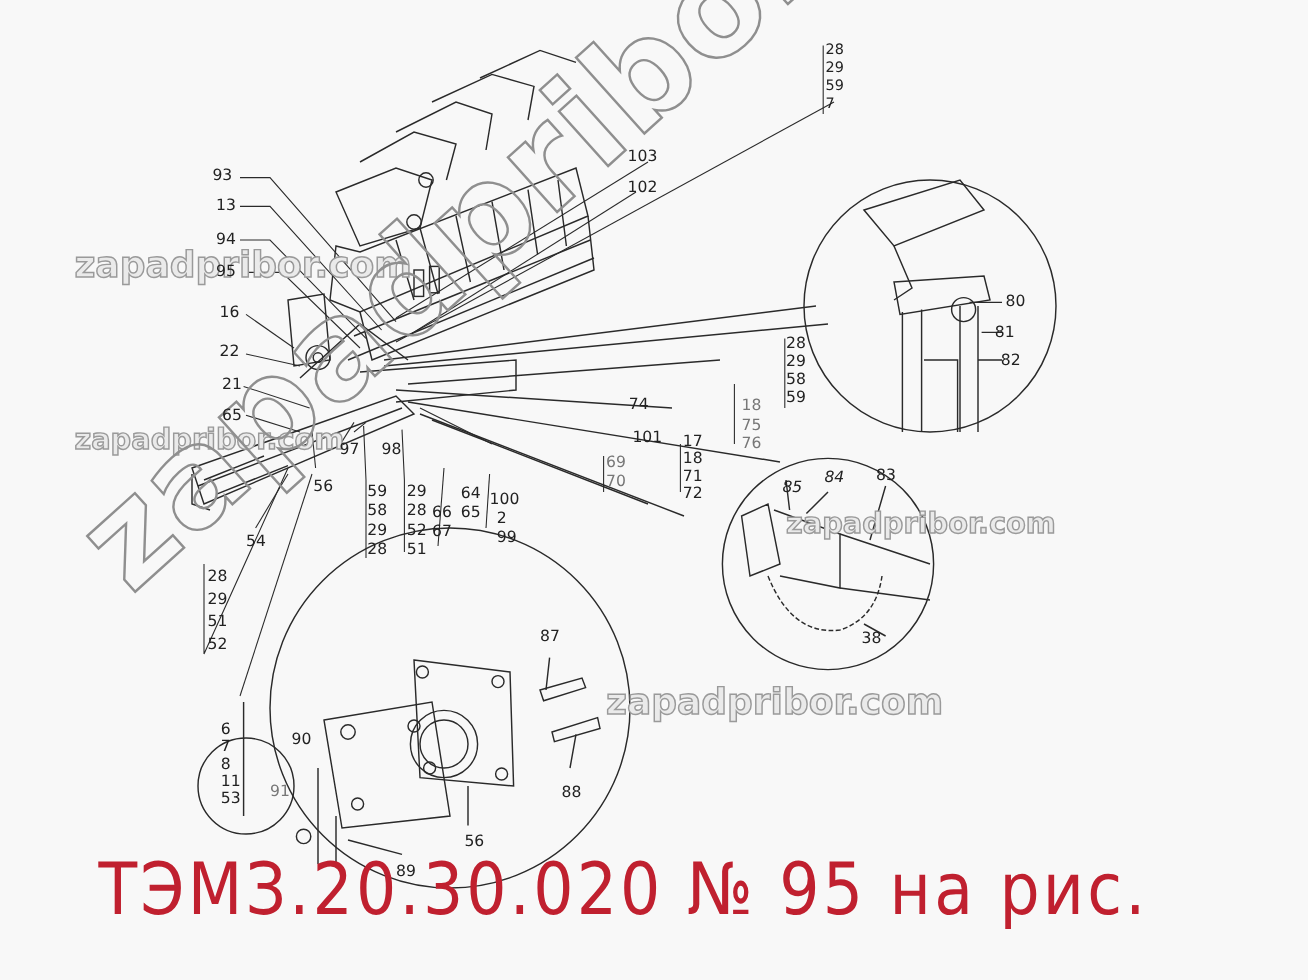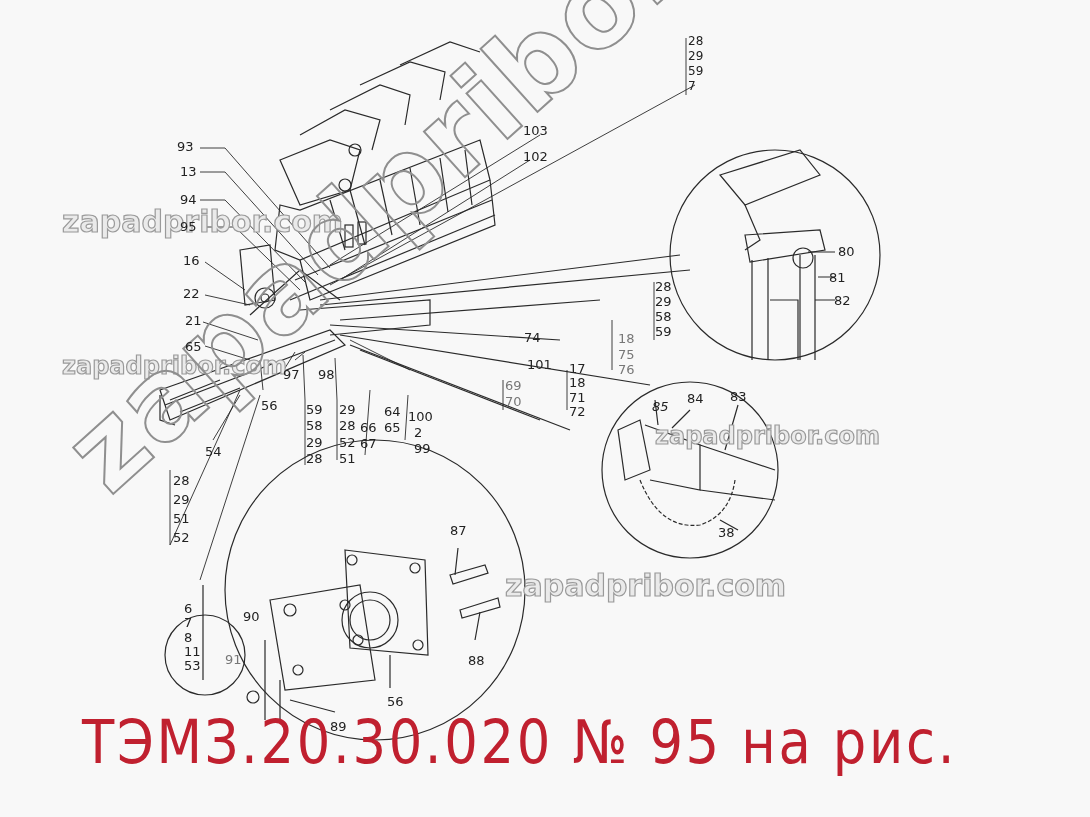--- a/index.html
+++ b/index.html
@@ -244,21 +244,21 @@
 18
 71
 72</div>
   <div class="callout stack light" style="left:618px; top:331px; white-space:pre; line-height:1.2;">18
 75
 76</div>
   <div class="callout" style="left:838px; top:245px;">80</div>
   <div class="callout" style="left:829px; top:271px;">81</div>
   <div class="callout" style="left:834px; top:294px;">82</div>
   <div class="callout" style="left:652px; top:400px;font-style:italic;">85</div>
-  <div class="callout" style="left:687px; top:392px;">84</div>
+  <div class="callout" style="left:687px; top:392px;font-style:italic;">84</div>
   <div class="callout" style="left:730px; top:390px;">83</div>
   <div class="callout" style="left:718px; top:526px;">38</div>
   <div class="callout" style="left:450px; top:524px;">87</div>
   <div class="callout" style="left:468px; top:654px;">88</div>
   <div class="callout" style="left:387px; top:695px;">56</div>
   <div class="callout" style="left:243px; top:610px;">90</div>
   <div class="callout light" style="left:225px; top:653px;">91</div>
   <div class="callout" style="left:330px; top:720px;">89</div>
   <div class="callout stack" style="left:184px; top:602px; white-space:pre; line-height:1.1;">6
 7

